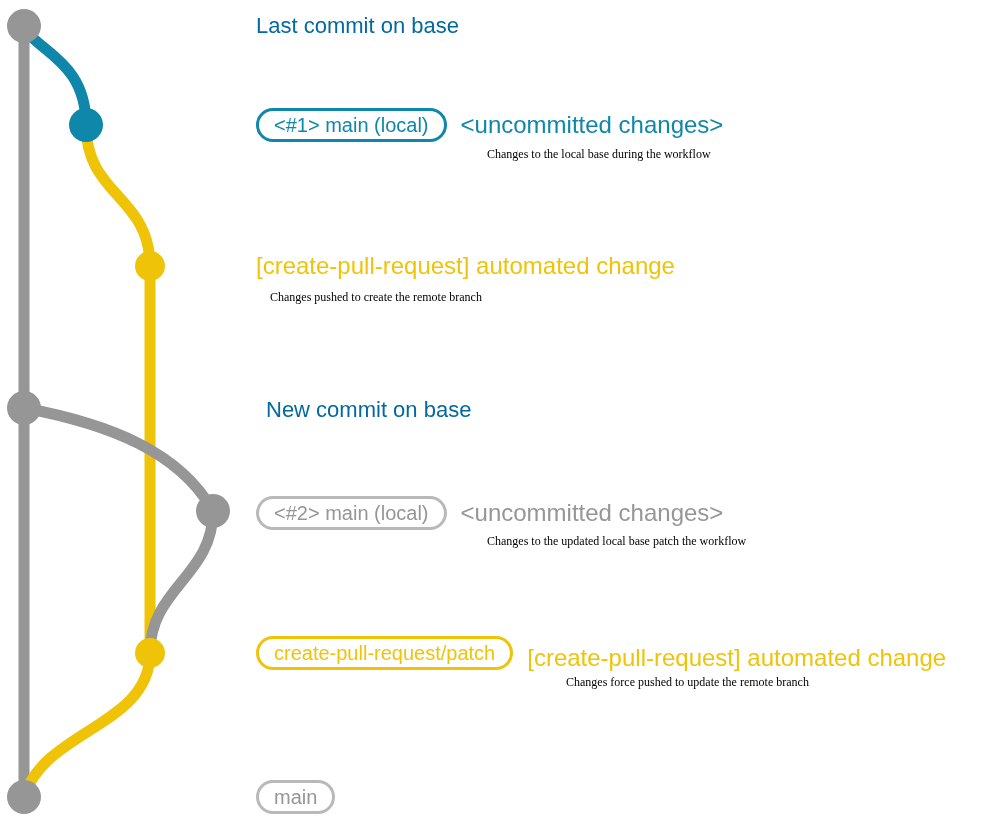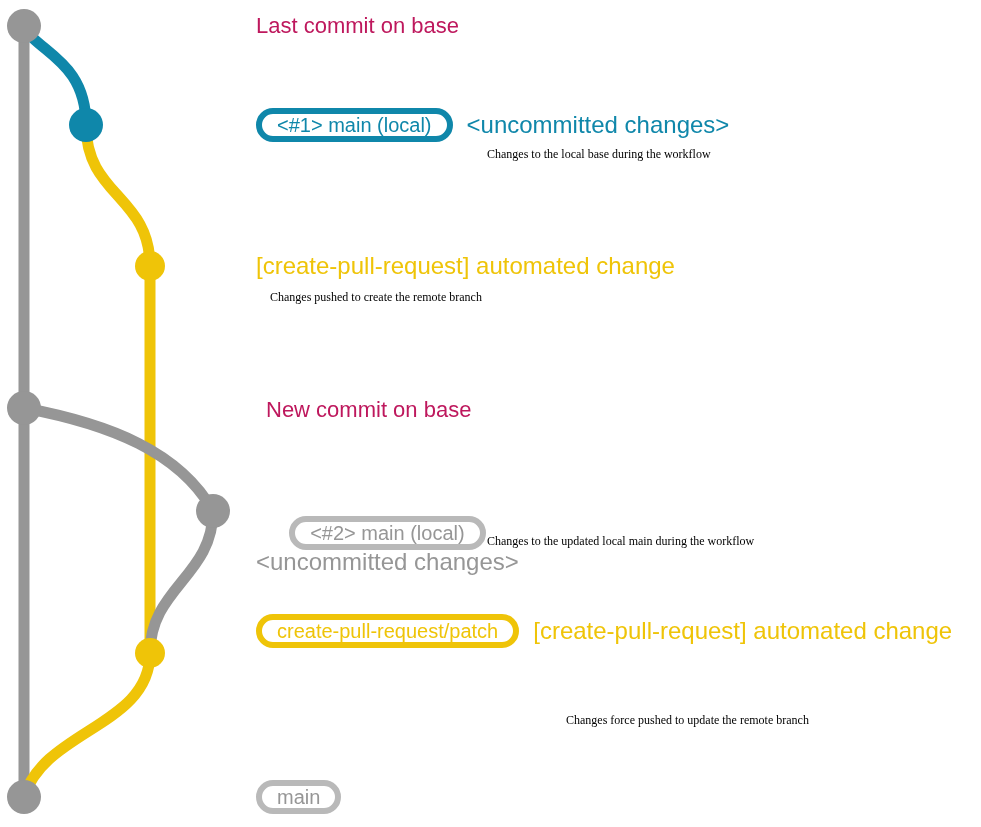--- a/index.html
+++ b/index.html
@@ -32,21 +32,21 @@
   }
 
   .badge {
     display: inline-flex;
     align-items: center;
     justify-content: center;
     box-sizing: border-box;
     height: 34px;
     padding: 0 15px;
     border-radius: 17px;
-    border: 6px solid #0f766e;
+    border: 3px solid #0f766e;
     font-family: "Liberation Sans", sans-serif;
     font-size: 20px;
     line-height: 1;
     white-space: nowrap;
     color: #0f87aa;
     background: #ffffff;
   }
   .badge.accent-blue  { border-color: #0f87aa; color: #0f87aa; }
   .badge.accent-gray  { border-color: #b9b9b9; color: #969696; }
   .badge.accent-yellow{ border-color: #efc408; color: #efc408; }
@@ -59,21 +59,21 @@
   }
   .commit-title.accent-blue   { color: #0f87aa; }
   .commit-title.accent-gray   { color: #969696; }
   .commit-title.accent-yellow { color: #efc408; }
 
   .section-heading {
     position: absolute;
     font-family: "Liberation Sans", sans-serif;
     font-size: 22px;
     line-height: 1;
-    color: #be185d;
+    color: #0369a1;
     white-space: nowrap;
   }
 
   .commit-desc {
     position: absolute;
     font-family: "Liberation Serif", serif;
     font-size: 12px;
     line-height: 1;
     color: #000000;
     white-space: nowrap;
@@ -120,30 +120,30 @@
 </div>
 <div class="commit-desc" style="left:487px; top:148px;">Changes to the local base during the workflow</div>
 
 <div class="row" style="left:256px; top:254px;">
   <span class="commit-title accent-yellow">[create-pull-request] automated change</span>
 </div>
 <div class="commit-desc" style="left:270px; top:291px;">Changes pushed to create the remote branch</div>
 
 <div class="section-heading" style="left:266px; top:399px;">New commit on base</div>
 
-<div class="row" style="left:256px; top:516px;flex-direction:column;">
+<div class="row" style="left:256px; top:496px;">
   <span class="badge accent-gray">&lt;#2&gt; main (local)</span>
   <span class="badge-gap"></span>
   <span class="commit-title accent-gray">&lt;uncommitted changes&gt;</span>
 </div>
-<div class="commit-desc" style="left:487px; top:535px;">Changes to the updated local main during the workflow</div>
+<div class="commit-desc" style="left:487px; top:535px;">Changes to the updated local base patch the workflow</div>
 
-<div class="row" style="left:256px; top:614px;">
+<div class="row" style="left:256px; top:636px;align-items:flex-end;">
   <span class="badge accent-yellow">create-pull-request/patch</span>
   <span class="badge-gap"></span>
   <span class="commit-title accent-yellow">[create-pull-request] automated change</span>
 </div>
-<div class="commit-desc" style="left:566px; top:714px;">Changes force pushed to update the remote branch</div>
+<div class="commit-desc" style="left:566px; top:676px;">Changes force pushed to update the remote branch</div>
 
 <div class="row" style="left:256px; top:780px;">
   <span class="badge accent-gray">main</span>
   <span class="badge-gap"></span>
 </div>
 
 </body></html>

